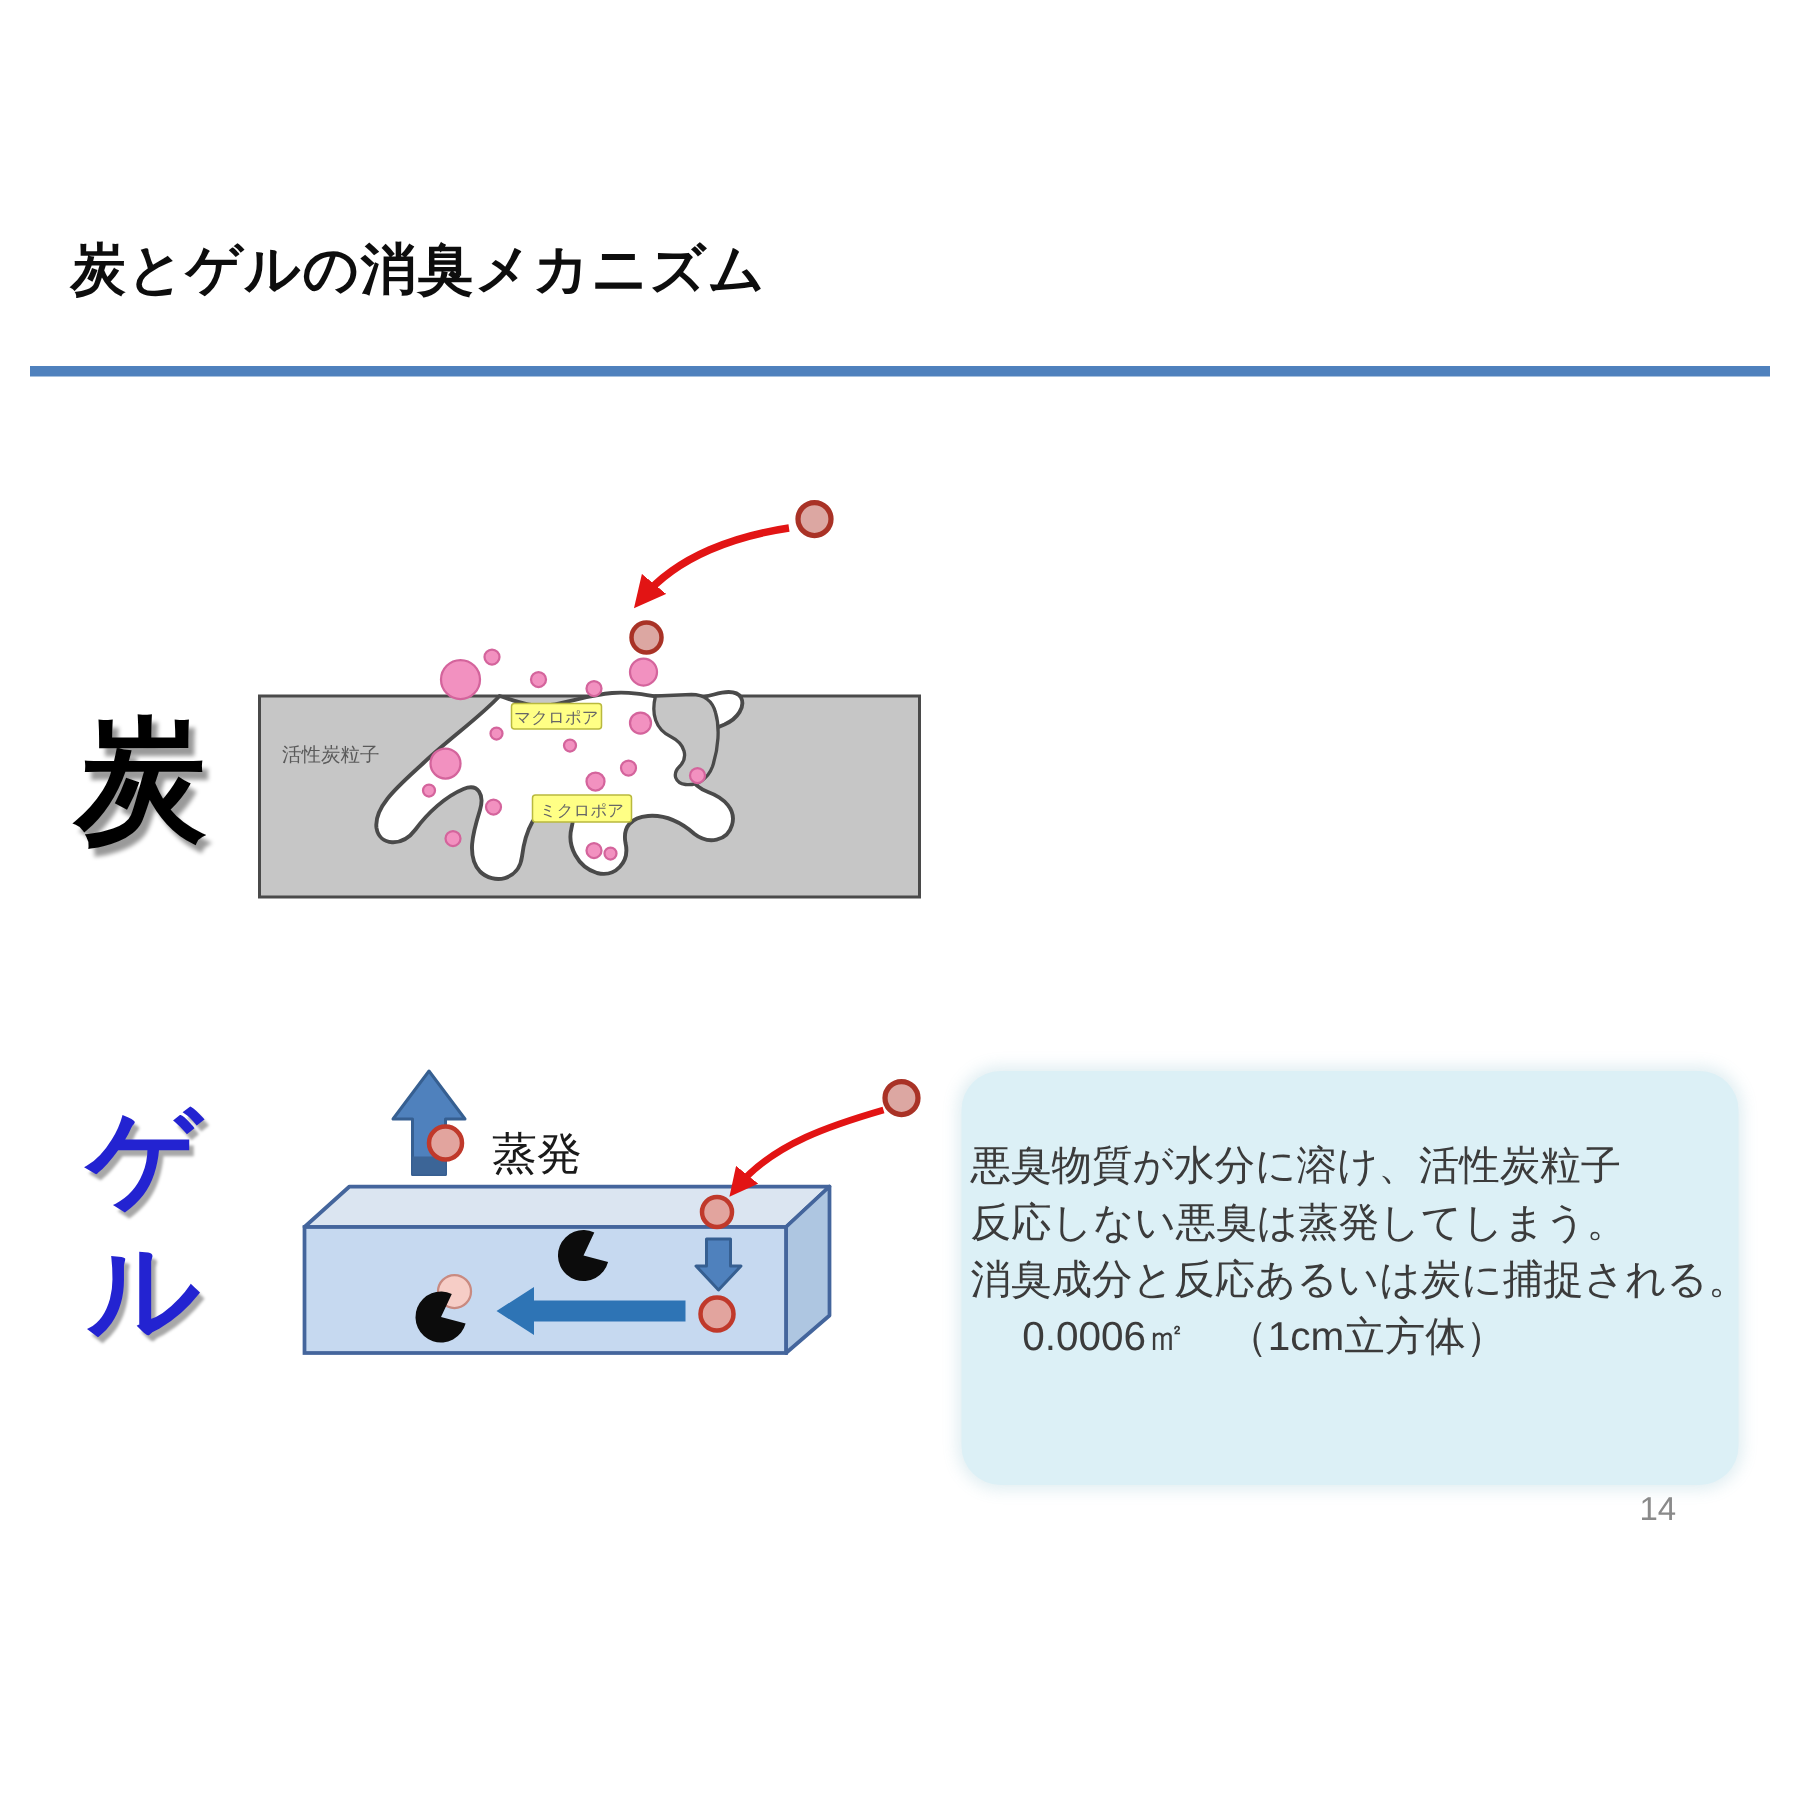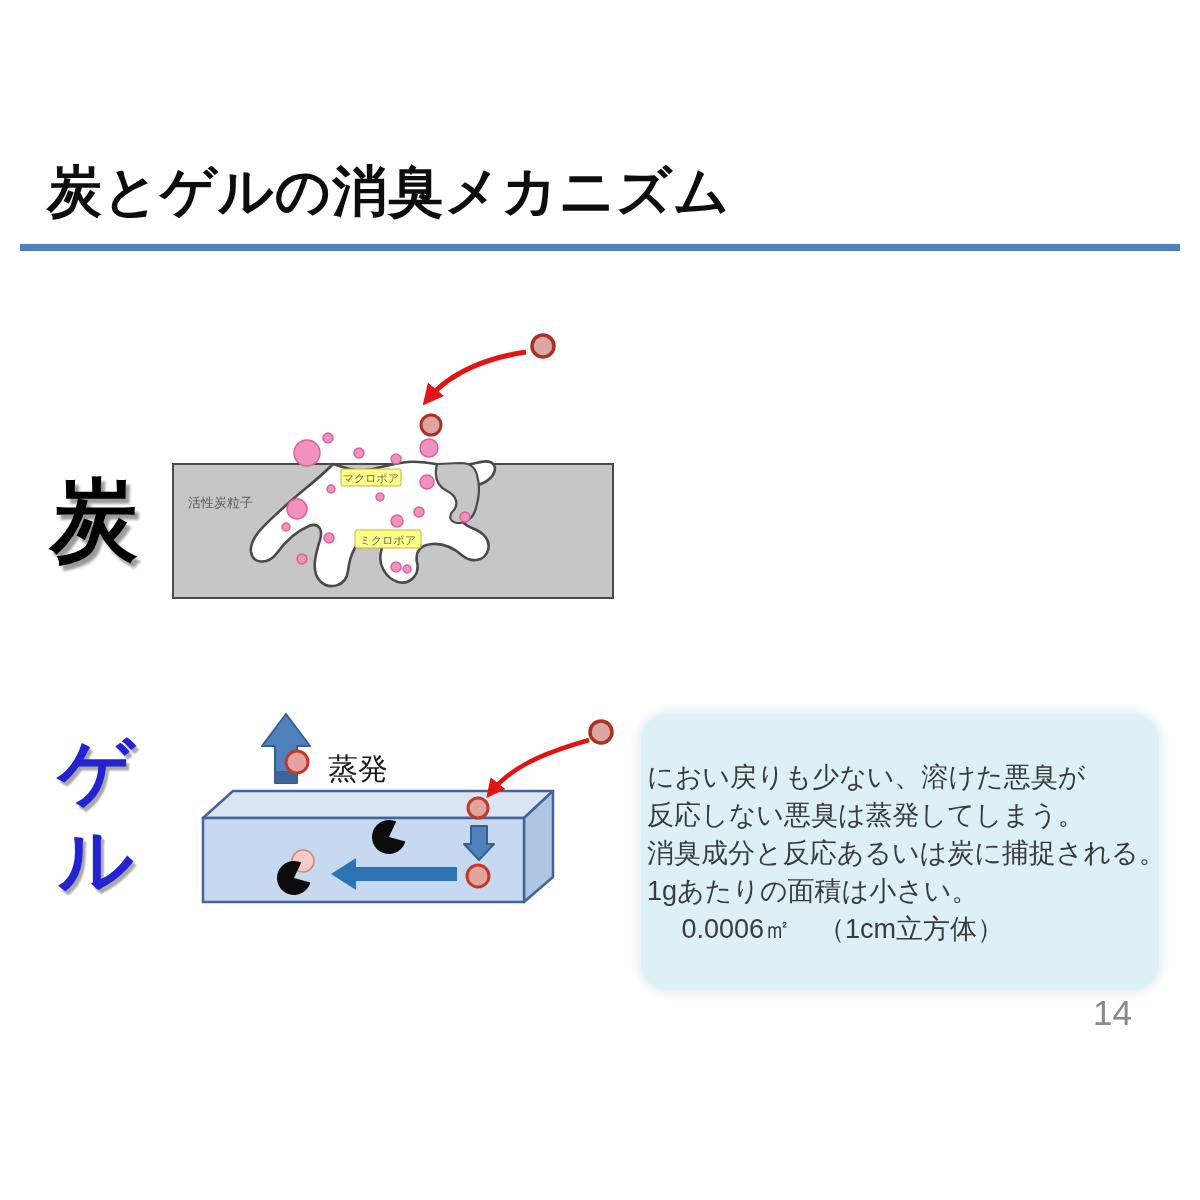--- a/index.html
+++ b/index.html
@@ -2,21 +2,21 @@
 <html><head>
 <meta charset="utf-8">
 <style>
   html,body { margin:0; padding:0; background:#fff; }
   .slide {
     position:relative; width:1200px; height:1200px; background:#ffffff;
     font-family:"Liberation Sans", sans-serif; overflow:hidden;
   }
   .title {
     position:absolute; left:47px; top:155px; margin:0;
-    font-size:55px; font-weight:800; color:#0d0d0d; letter-spacing:1px;
+    font-size:37px; font-weight:800; color:#0d0d0d; letter-spacing:1px;
     white-space:pre;
     font-family:Liberation Mono, monospace;
   }
   .title-rule {
     position:absolute; left:20px; top:244px; width:1160px; height:7px;
     background:#4f81bd;
   }
   .label-charcoal {
     position:absolute; left:50px; top:472px;
     font-size:88px; font-weight:900; color:#000;
@@ -39,21 +39,21 @@
   }
   .desc-box.blue {
     left:641px; top:714px; width:518px; height:276px;
     background:#dcf0f6; border-radius:26px;
     box-shadow:0 0 10px 3px rgba(90,160,185,0.18);
     padding:44px 0 0 6px; font-size:27px; line-height:38px;
   }
   .desc-line { white-space:pre; }
   .page-number {
     position:absolute; left:1093px; top:993px;
-    font-size:35px; color:#8a8a8a;
+    font-size:22px; color:#8a8a8a;
   }
   svg.diagram-canvas { position:absolute; left:0; top:0; }
 </style>
 </head>
 <body>
 
 <div class="slide">
 
   <h1 class="title">炭とゲルの消臭メカニズム</h1>
   <div class="title-rule"></div>
@@ -162,22 +162,21 @@
       <polygon points="331,874 356,858 356,867 457,867 457,881 356,881 356,890" fill="#2e74b5"></polygon>
 
       <path d="M 389,837 L 396.2,821.6 A 17,17 0 1 0 405.4,841.4 Z" fill="#0c0c0c"></path>
       <circle cx="303" cy="861" r="11" fill="#f6cdc6" stroke="#c98a80" stroke-width="1.5"></circle>
       <path d="M 294,878 L 301.2,862.6 A 17,17 0 1 0 310.4,882.4 Z" fill="#0c0c0c"></path>
     </g>
   </svg>
 
 
   <div class="desc-box blue">
-    <div class="desc-line">におい戻りも少ない、溶けた悪臭が</div>
+    <div class="desc-line">悪臭物質が水分に溶け、活性炭粒子</div>
     <div class="desc-line">反応しない悪臭は蒸発してしまう。</div>
     <div class="desc-line">消臭成分と反応あるいは炭に捕捉される。</div>
-    <div class="desc-line">1gあたりの面積は小さい。</div>
     <div class="desc-line">　 0.0006㎡　（1cm立方体）</div>
   </div>
 
   <div class="page-number">14</div>
 
 </div>
 
 </body></html>

